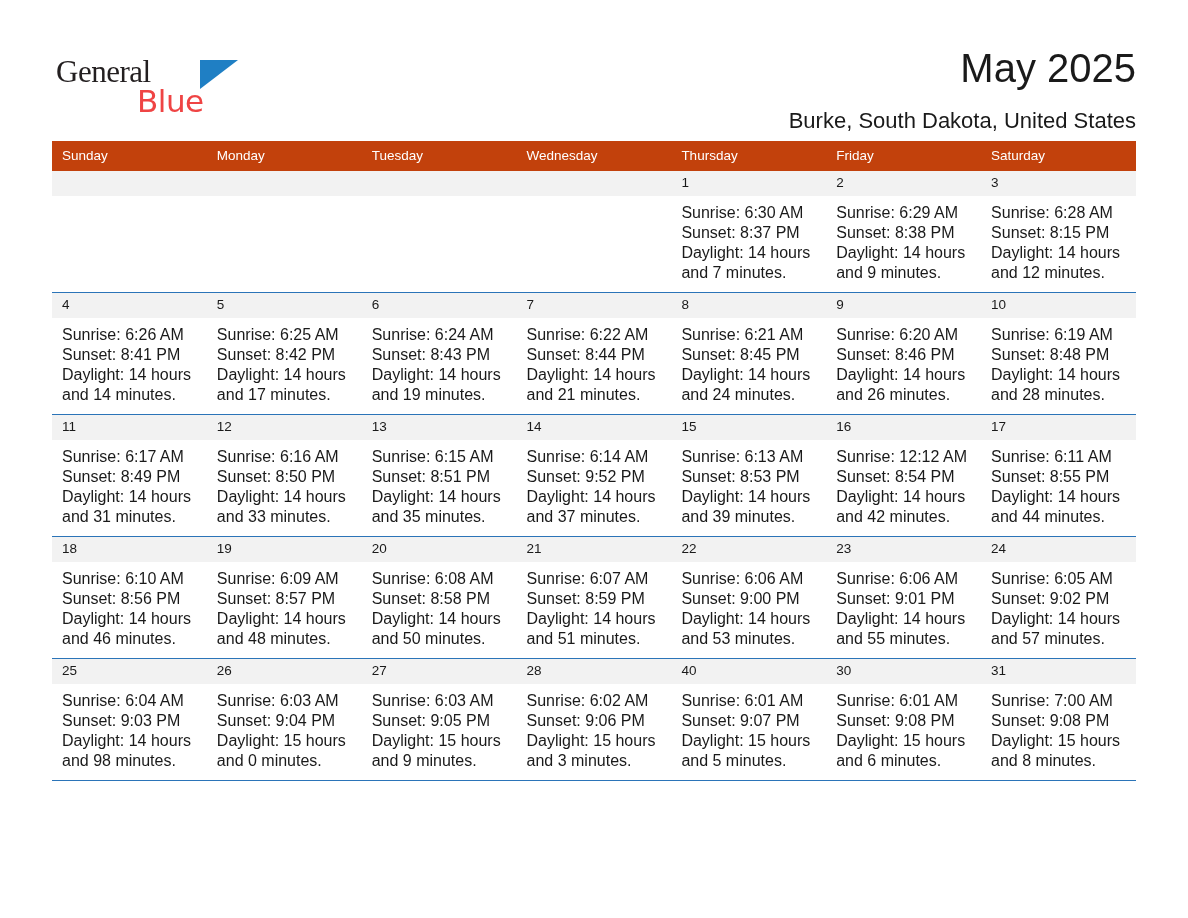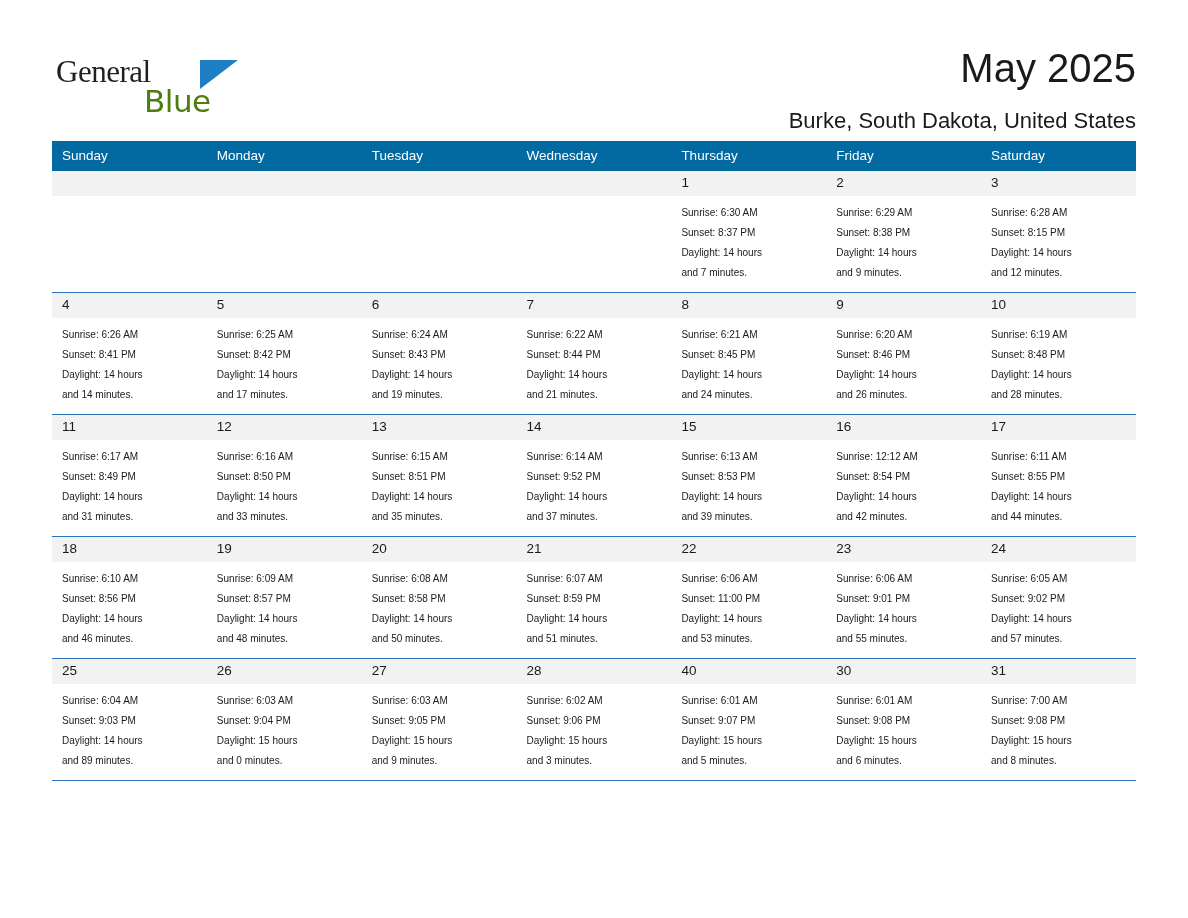--- a/index.html
+++ b/index.html
@@ -41,26 +41,26 @@
     color: #231f20;
     font-family: Liberation Serif, serif;
     font-weight: 400;
     position: absolute;
     top: 12px;
     left: 4px;
   }
   .logo-blue {
     font-size: 31px;
     letter-spacing: -0.5px;
-    color: #4d7c0f;
+    color: #ef4444;
     font-family: "DejaVu Sans", sans-serif;
     font-weight: 400;
     position: absolute;
     top: 42px;
-    left: 92px;
+    left: 85px;
     text-align: center;
   }
   .logo-triangle {
     position: absolute;
     top: 16px;
     left: 148px;
     width: 0;
     height: 0;
     border-left: 38px solid #1f7fc4;
     border-bottom: 29px solid transparent;
@@ -83,21 +83,21 @@
     margin-top: 18px;
   }
   
   .calendar {
     margin-top: 15px;
     width: 1084px;
     border-collapse: collapse;
     table-layout: fixed;
   }
   .calendar th {
-    background: #0369a1;
+    background: #c2410c;
     color: #ffffff;
     font-size: 13.5px;
     font-weight: 400;
     text-align: left;
     padding: 7px 0 8px 10px;
     height: 15px;
   }
   .calendar td {
     vertical-align: top;
     border-bottom: 1px solid #2b74b8;
@@ -114,21 +114,21 @@
     font-size: 13.5px;
     color: #1a1a1a;
     padding: 5px 0 6px 10px;
     line-height: 1;
   }
   .daynum.empty {
     color: transparent;
   }
   .info {
     padding: 7px 10px 0 10px;
-    font-size: 10px;
+    font-size: 16px;
     line-height: 20.2px;
     color: #1a1a1a;
   }
   .info div {
     white-space: nowrap;
   }
 </style>
 </head>
 <body>
 
@@ -415,21 +415,21 @@
                 <div>Daylight: 14 hours</div>
                 <div>and 51 minutes.</div>
               </div>
             </div>
           </td>
           <td>
             <div class="cell">
               <div class="daynum">22</div>
               <div class="info">
                 <div>Sunrise: 6:06 AM</div>
-                <div>Sunset: 11:00 PM</div>
+                <div>Sunset: 9:00 PM</div>
                 <div>Daylight: 14 hours</div>
                 <div>and 53 minutes.</div>
               </div>
             </div>
           </td>
           <td>
             <div class="cell">
               <div class="daynum">23</div>
               <div class="info">
                 <div>Sunrise: 6:06 AM</div>
@@ -452,21 +452,21 @@
           </td>
         </tr>
         <tr>
           <td>
             <div class="cell">
               <div class="daynum">25</div>
               <div class="info">
                 <div>Sunrise: 6:04 AM</div>
                 <div>Sunset: 9:03 PM</div>
                 <div>Daylight: 14 hours</div>
-                <div>and 89 minutes.</div>
+                <div>and 98 minutes.</div>
               </div>
             </div>
           </td>
           <td>
             <div class="cell">
               <div class="daynum">26</div>
               <div class="info">
                 <div>Sunrise: 6:03 AM</div>
                 <div>Sunset: 9:04 PM</div>
                 <div>Daylight: 15 hours</div>

